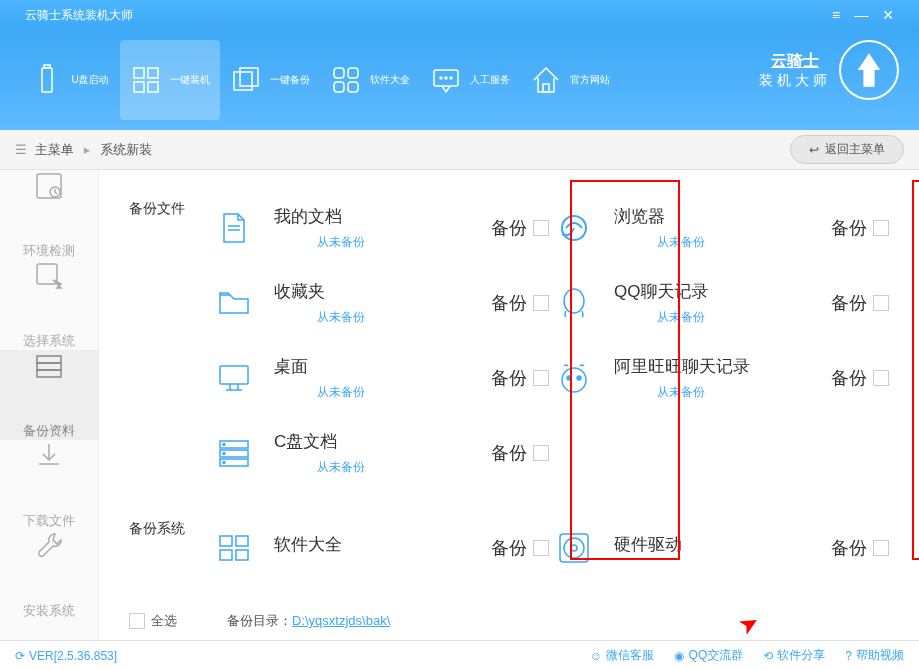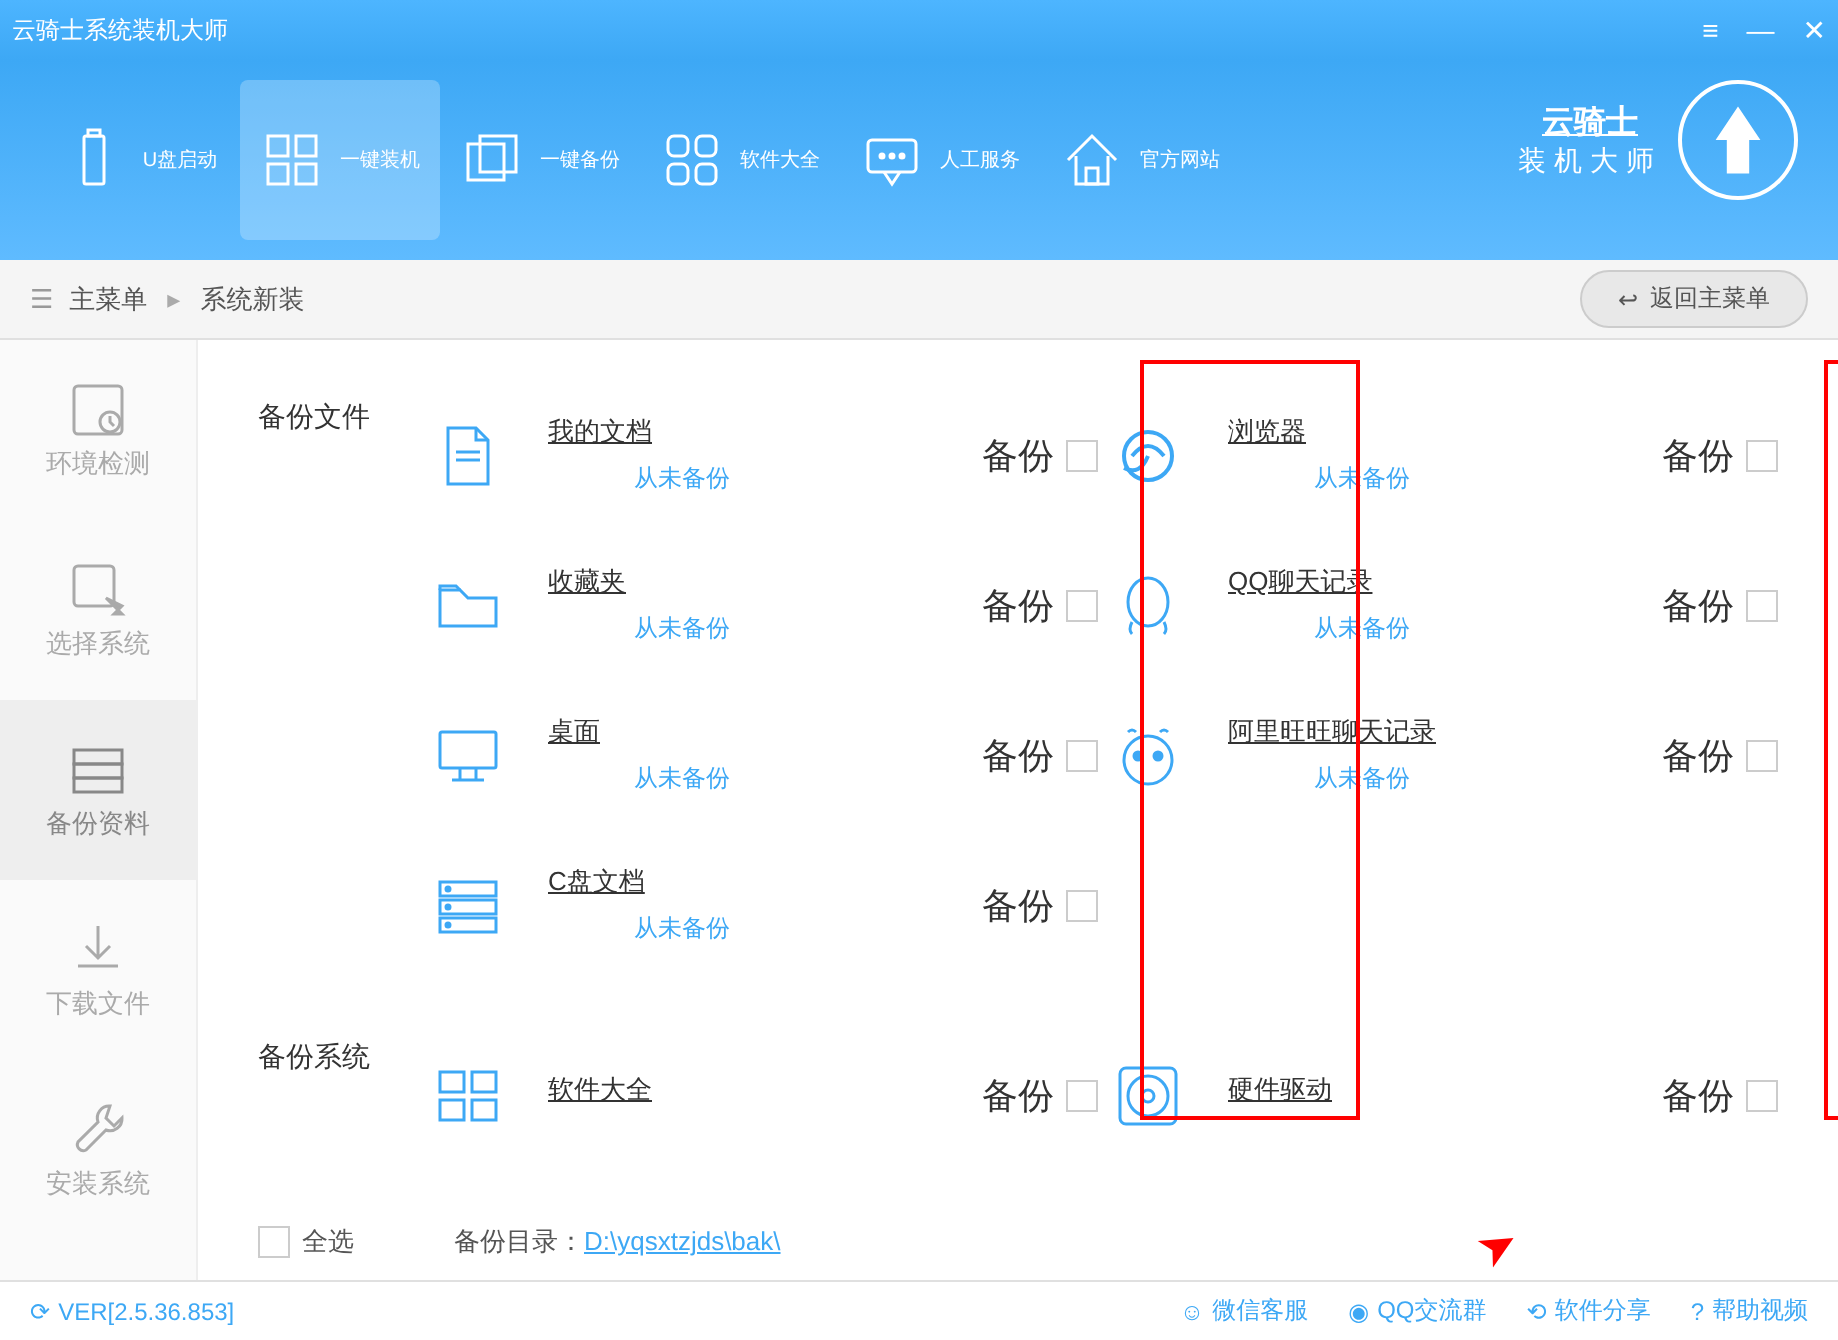--- a/index.html
+++ b/index.html
@@ -1,18 +1,18 @@
 <!DOCTYPE html>
 <html><head>
 <meta charset="utf-8">
 <style>
 * { margin: 0; padding: 0; box-sizing: border-box; font-family: "Microsoft YaHei", sans-serif; }
 body { width: 919px; height: 670px; background: #fff; overflow: hidden; }
 
-.titlebar { height: 30px; background: linear-gradient(to bottom, #4DB5FF, #3DA8F5); display: flex; align-items: center; padding: 0 6px; color: #fff; font-size: 12px; gap: 39px; }
+.titlebar { height: 30px; background: linear-gradient(to bottom, #4DB5FF, #3DA8F5); display: flex; align-items: center; padding: 0 25px; color: #fff; font-size: 12px; gap: 39px; }
 .titlebar-title { flex: 1; }
 .titlebar-controls { display: flex; gap: 14px; }
 .titlebar-controls span { cursor: pointer; font-size: 14px; }
 
 .header { height: 100px; background: linear-gradient(to bottom, #3DA8F5, #5FBBFF); display: flex; align-items: center; padding: 0 20px; position: relative; }
 .nav-tabs { display: flex; gap: 0; }
 .nav-tab { width: 100px; height: 80px; display: flex; flex-direction: row; align-items: center; justify-content: center; color: #fff; font-size: 10px; gap: 8px; cursor: pointer; border-radius: 4px; }
 .nav-tab.active { background: rgba(255,255,255,0.25); }
 .nav-tab svg { width: 32px; height: 32px; }
 .brand { position: absolute; right: 20px; top: 10px; display: flex; align-items: center; gap: 8px; color: #fff; }
@@ -22,34 +22,34 @@
 .brand-logo { width: 60px; height: 60px; border: 2px solid #fff; border-radius: 50%; display: flex; align-items: center; justify-content: center; }
 
 .breadcrumb-bar { height: 40px; background: #f5f5f5; border-bottom: 1px solid #e0e0e0; display: flex; align-items: center; padding: 0 15px; font-size: 13px; color: #555; }
 .breadcrumb-icon { margin-right: 8px; color: #999; }
 .breadcrumb-item { color: #555; }
 .breadcrumb-sep { margin: 0 10px; color: #aaa; }
 .return-btn { margin-left: auto; background: #e8e8e8; border: 1px solid #ccc; border-radius: 15px; padding: 5px 18px; font-size: 12px; cursor: pointer; display: flex; align-items: center; gap: 6px; color: #555; }
 
 .main-area { display: flex; height: 470px; }
 .sidebar { width: 120px; background: #fafafa; border-right: 1px solid #eee; display: flex; flex-direction: column; }
-.sidebar-item { height: 90px; display: flex; flex-direction: column; align-items: center; justify-content: center; gap: 2px; color: #aaa; font-size: 13px; cursor: pointer; }
+.sidebar-item { height: 90px; display: flex; flex-direction: column; align-items: center; justify-content: space-between; gap: 2px; color: #aaa; font-size: 13px; cursor: pointer; }
 .sidebar-item.active { background: #eee; color: #888; }
 .sidebar-item svg { width: 32px; height: 32px; }
 
 .content { flex: 1; padding: 20px 30px 10px 30px; position: relative; }
 .backup-section { display: flex; margin-bottom: 20px; }
 .section-label { width: 80px; font-size: 14px; color: #333; padding-top: 10px; }
 .backup-grid { flex: 1; }
 .backup-row { display: flex; align-items: center; height: 75px; }
 .backup-col { display: flex; align-items: center; width: 340px; }
 .backup-icon { width: 50px; height: 50px; display: flex; align-items: center; justify-content: center; }
 .backup-icon svg { width: 36px; height: 36px; }
 .backup-info { margin-left: 15px; flex: 1; }
-.backup-name { font-size: 13px; color: #333; margin-bottom: 6px; text-decoration: underline; }
+.backup-name { font-size: 17px; color: #333; margin-bottom: 6px; }
 .backup-status { font-size: 12px; color: #3DA8F5; margin-left: 43px; }
 .backup-action { display: flex; align-items: center; gap: 6px; }
 .backup-action-label { font-size: 18px; color: #333; }
 .backup-checkbox { width: 16px; height: 16px; border: 1px solid #ccc; background: #fff; cursor: pointer; }
 
 .highlight-box { position: absolute; border: 2px solid #ff0000; pointer-events: none; }
 .highlight-1 { left: 471px; top: 10px; width: 110px; height: 380px; }
 .highlight-2 { left: 813px; top: 10px; width: 72px; height: 380px; }
 
 .bottom-bar { position: absolute; bottom: 10px; left: 30px; right: 30px; display: flex; align-items: center; }

